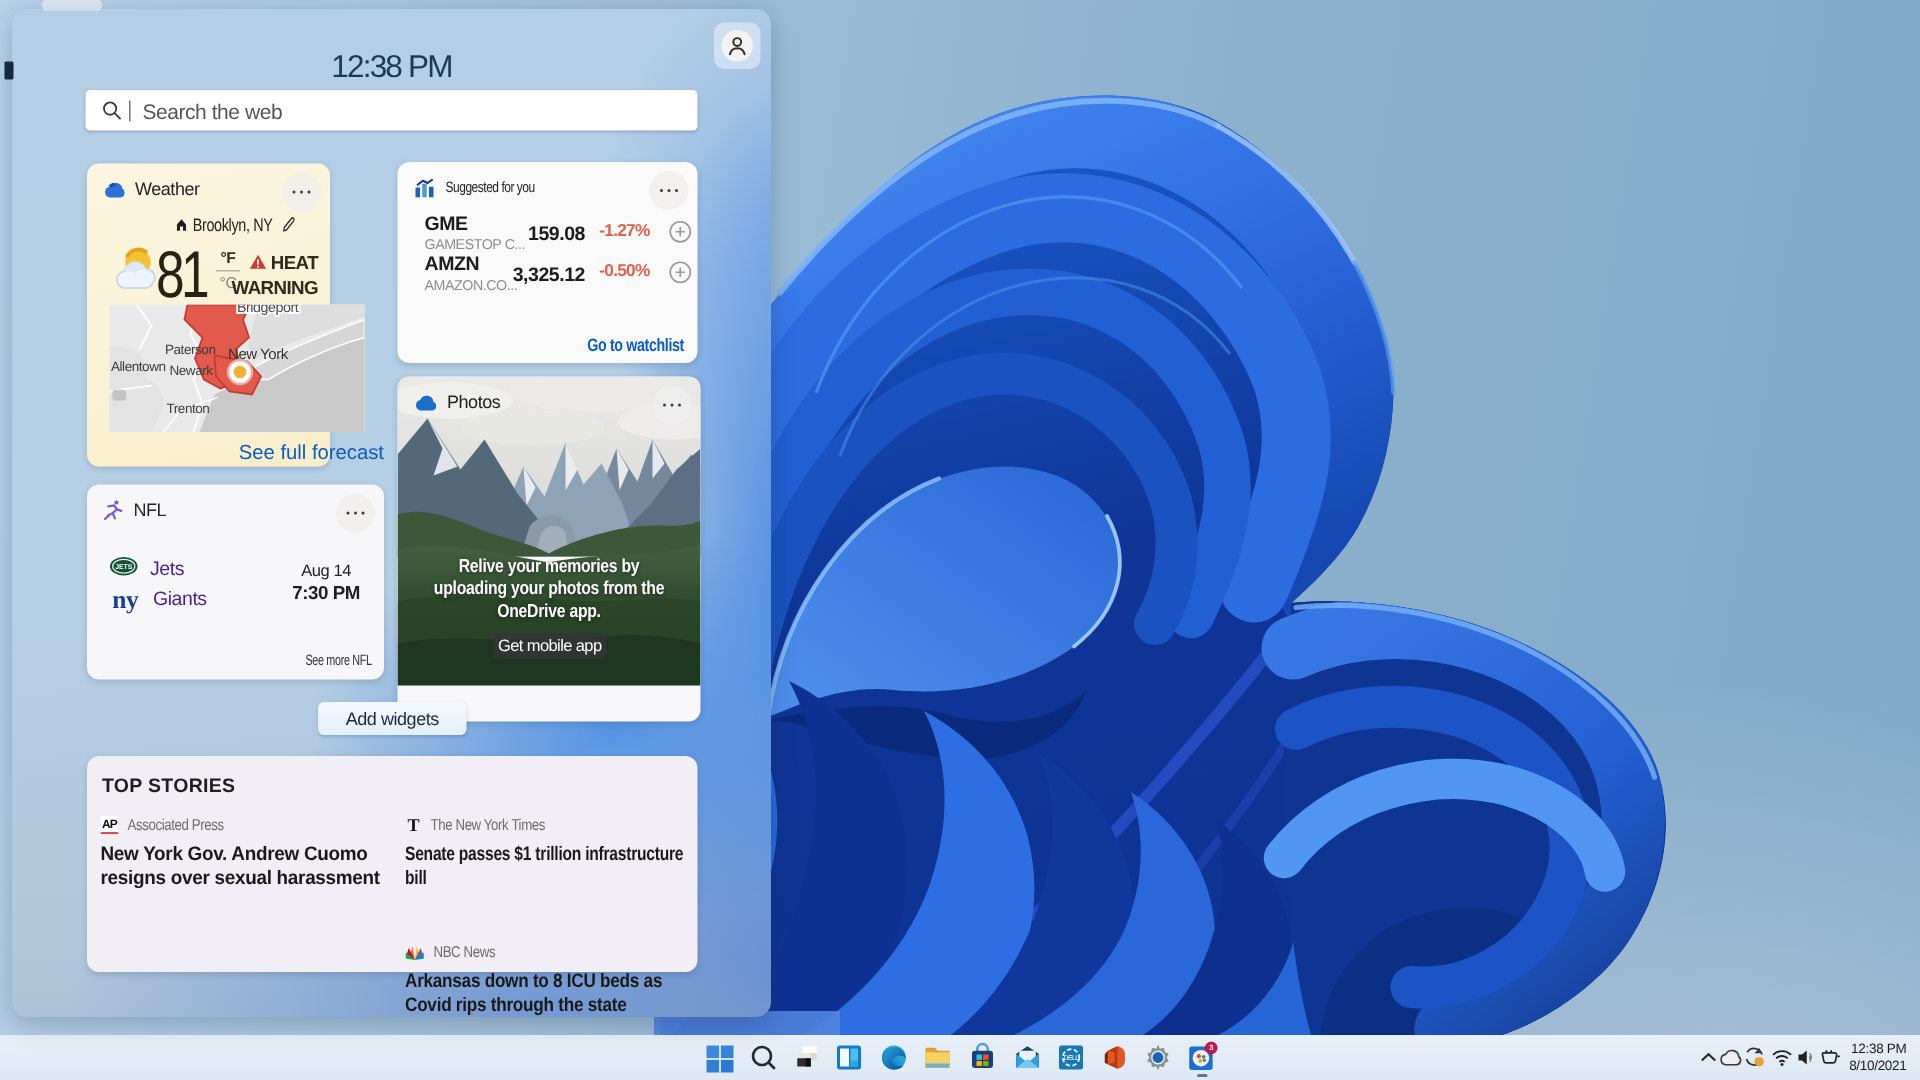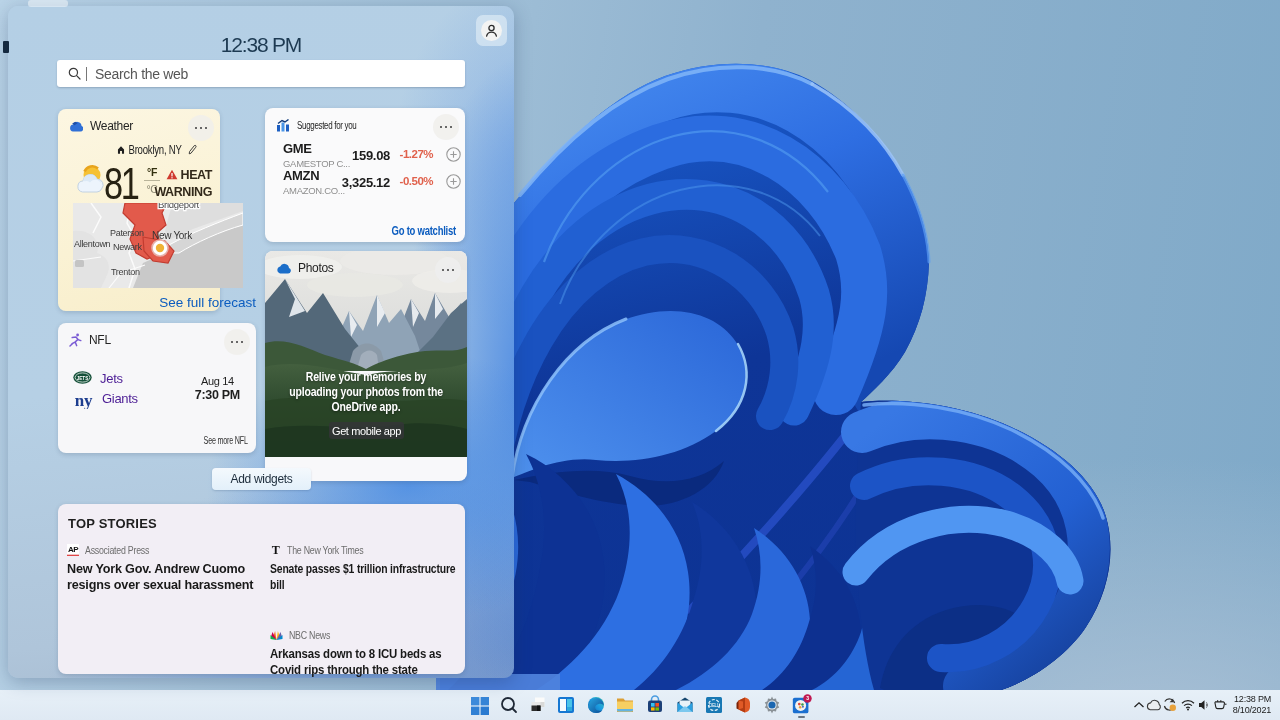--- a/index.html
+++ b/index.html
@@ -62,21 +62,21 @@
 #photos .btn{position:absolute;left:64px;top:171px;width:75px;height:17px;border-radius:3px;background:rgba(52,52,56,.8);color:#fff;font-size:11px;display:flex;align-items:center;justify-content:center;letter-spacing:-.4px}
 #photos .chead{color:#1f1f1f}
 
 #nfl{left:50px;top:317px;width:198px;height:130px;background:#f7f7f9}
 #nfl .team{position:absolute;left:15px;display:flex;gap:8px;font-size:13px;color:#4c1d95}
 #nfl .when{position:absolute;right:16px;top:52px;text-align:center;color:#1e1e1e}
 #nfl .see{position:absolute;left:0;top:112px;width:198px;text-align:right;font-size:10px;color:#333}
 
 #addw{position:absolute;left:204px;top:462px;width:99px;height:22px;border-radius:4px;background:linear-gradient(#f4f9fd,#e3f0fa);display:flex;align-items:center;justify-content:center;font-size:12px;color:#1b2b3a;box-shadow:0 1px 2px rgba(30,60,100,.2)}
 
-#stories{left:50px;top:498px;width:407px;height:170px;background:#f2eef5;border-radius:8px}
+#stories{left:50px;top:498px;width:407px;height:144px;background:#f2eef5;border-radius:8px}
 #stories h3{position:absolute;left:10px;top:12px;font-size:13px;font-weight:bold;letter-spacing:.2px;color:#1f1f1f}
 .story{position:absolute;width:196px}
 .story .src{display:flex;align-items:center;gap:6px;font-size:10.5px;color:#6d6d6d;height:12px;white-space:nowrap}
 .story .src b{font-weight:normal;display:inline-block;transform:scaleX(.84);transform-origin:0 50%}
 .story .hl{margin-top:5px;font-size:13px;font-weight:bold;color:#191919;line-height:15.5px;transform-origin:0 0;width:260px;letter-spacing:-.2px}
 
 #tray{position:absolute;left:0;top:0;width:1280px;height:720px;pointer-events:none}
 #clock{position:absolute;right:9px;top:694px;text-align:right;font-size:9px;color:#1b1b1b;line-height:10.5px;letter-spacing:-.2px}
 </style></head>
 <body>

